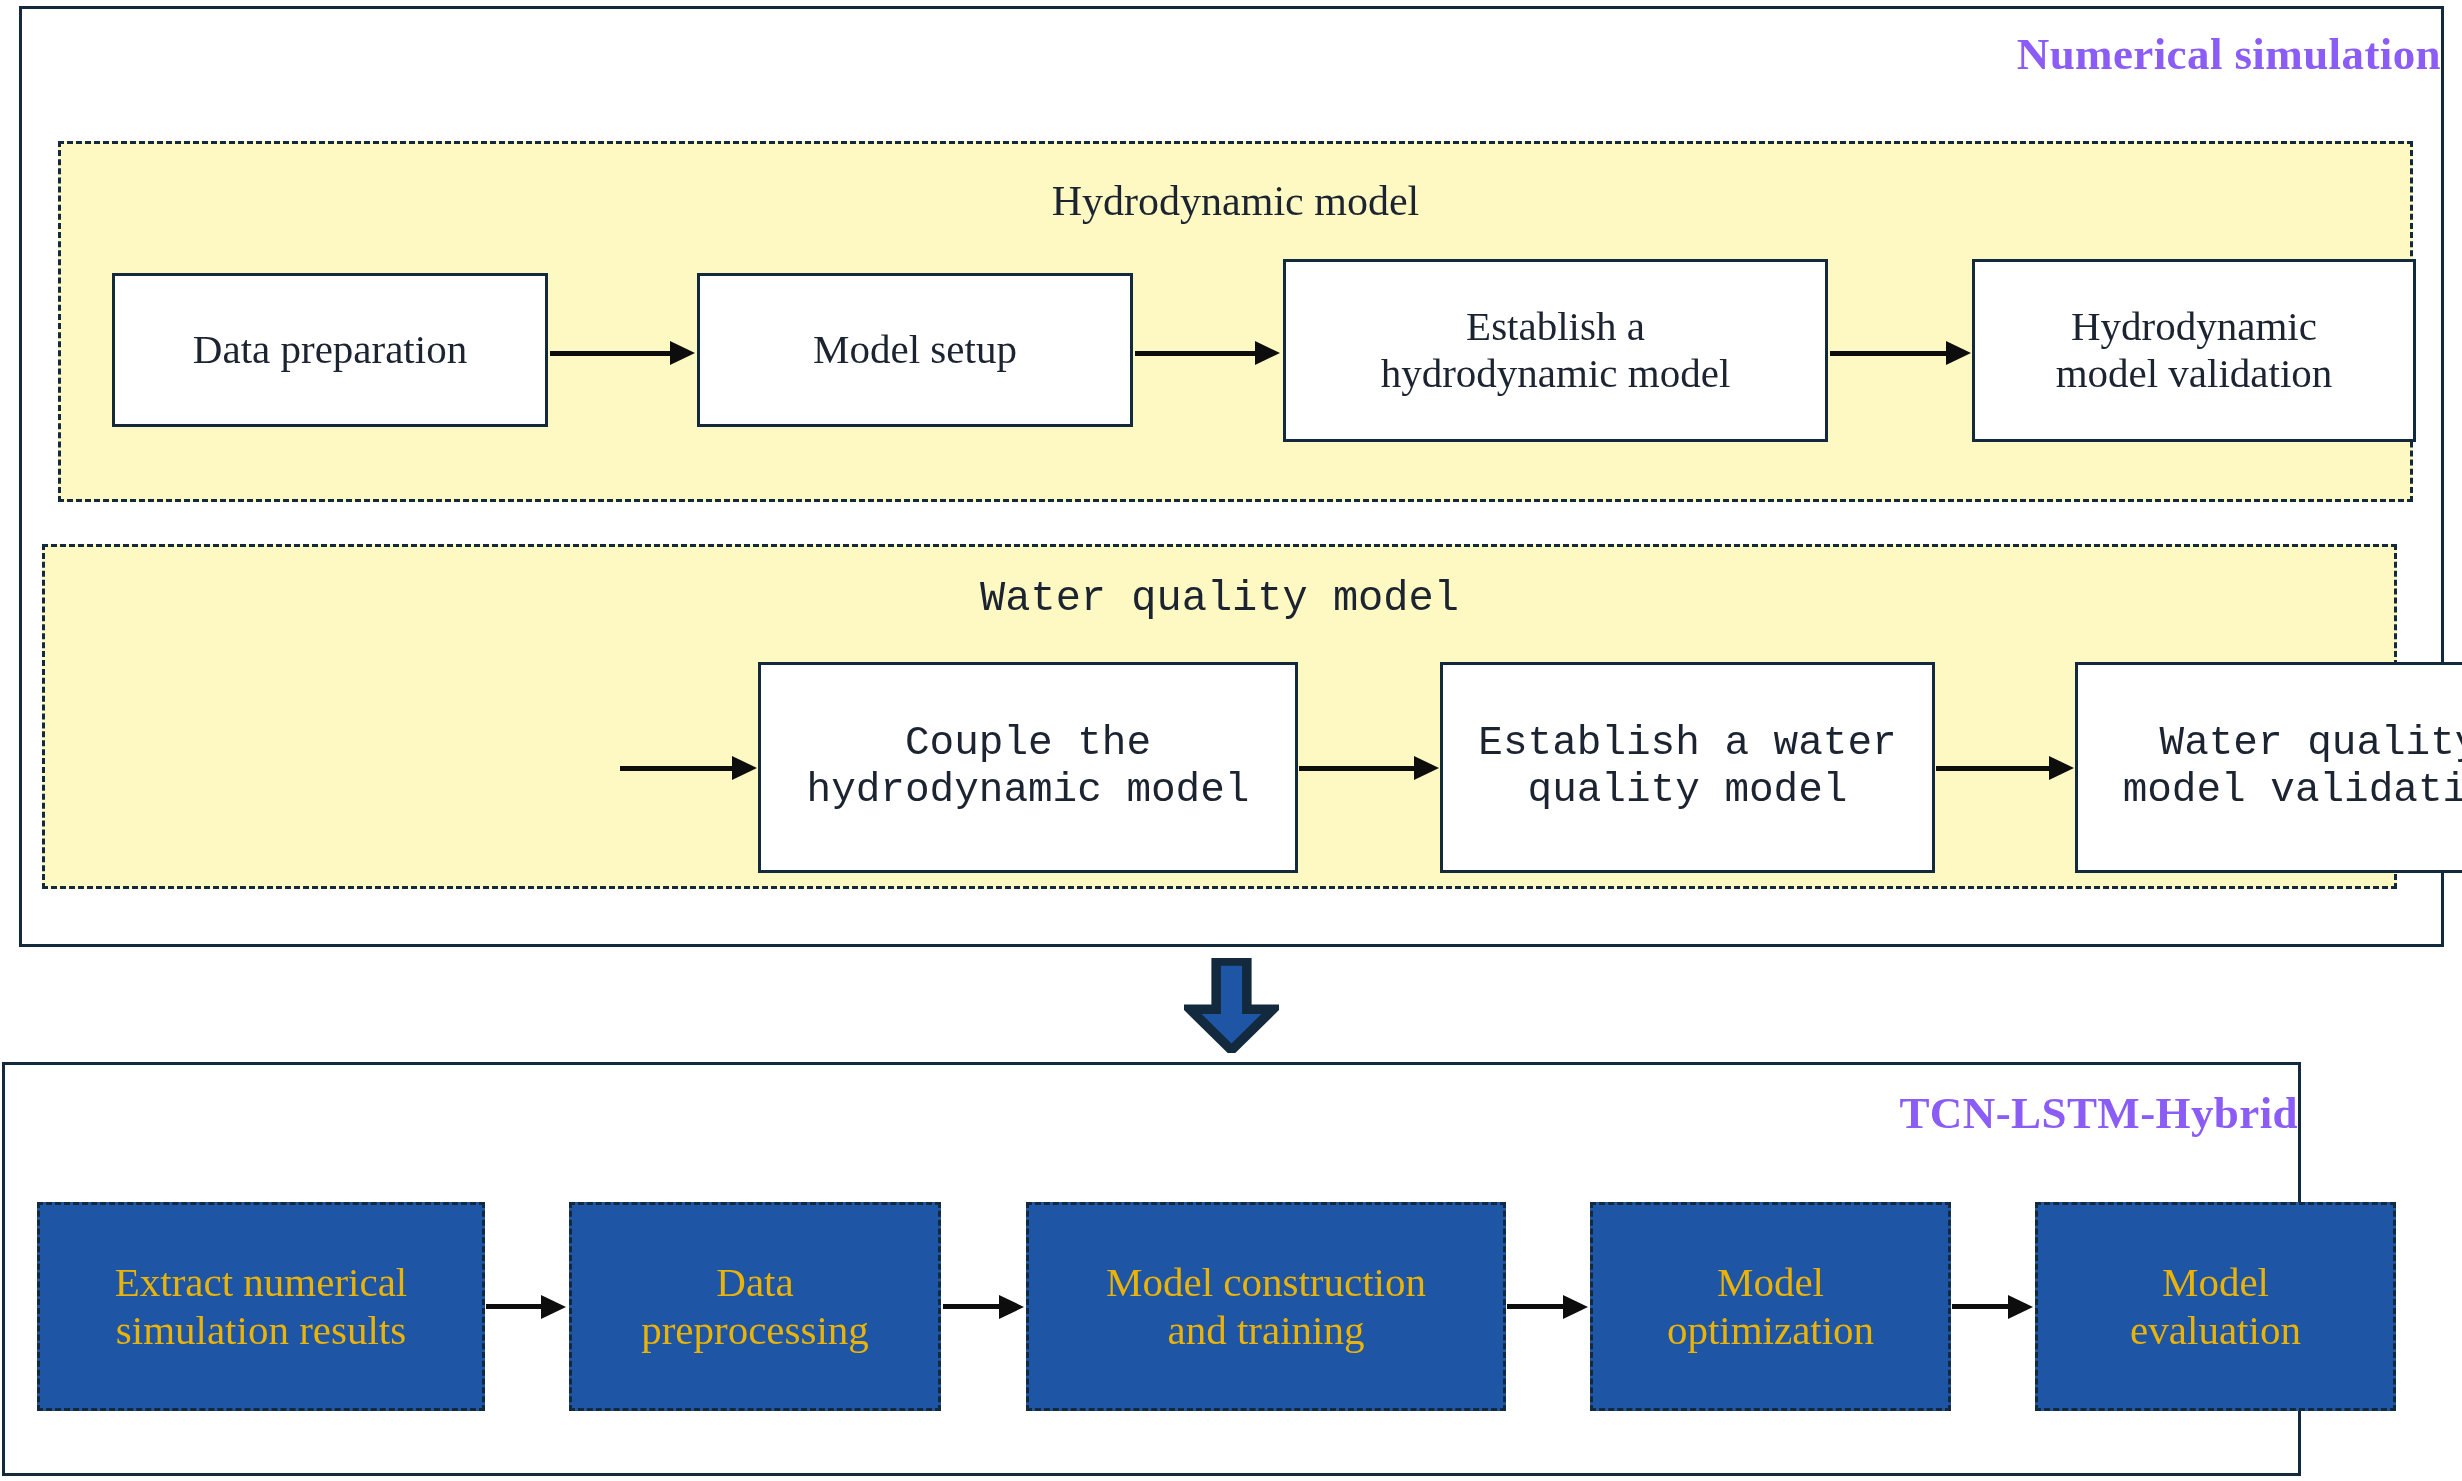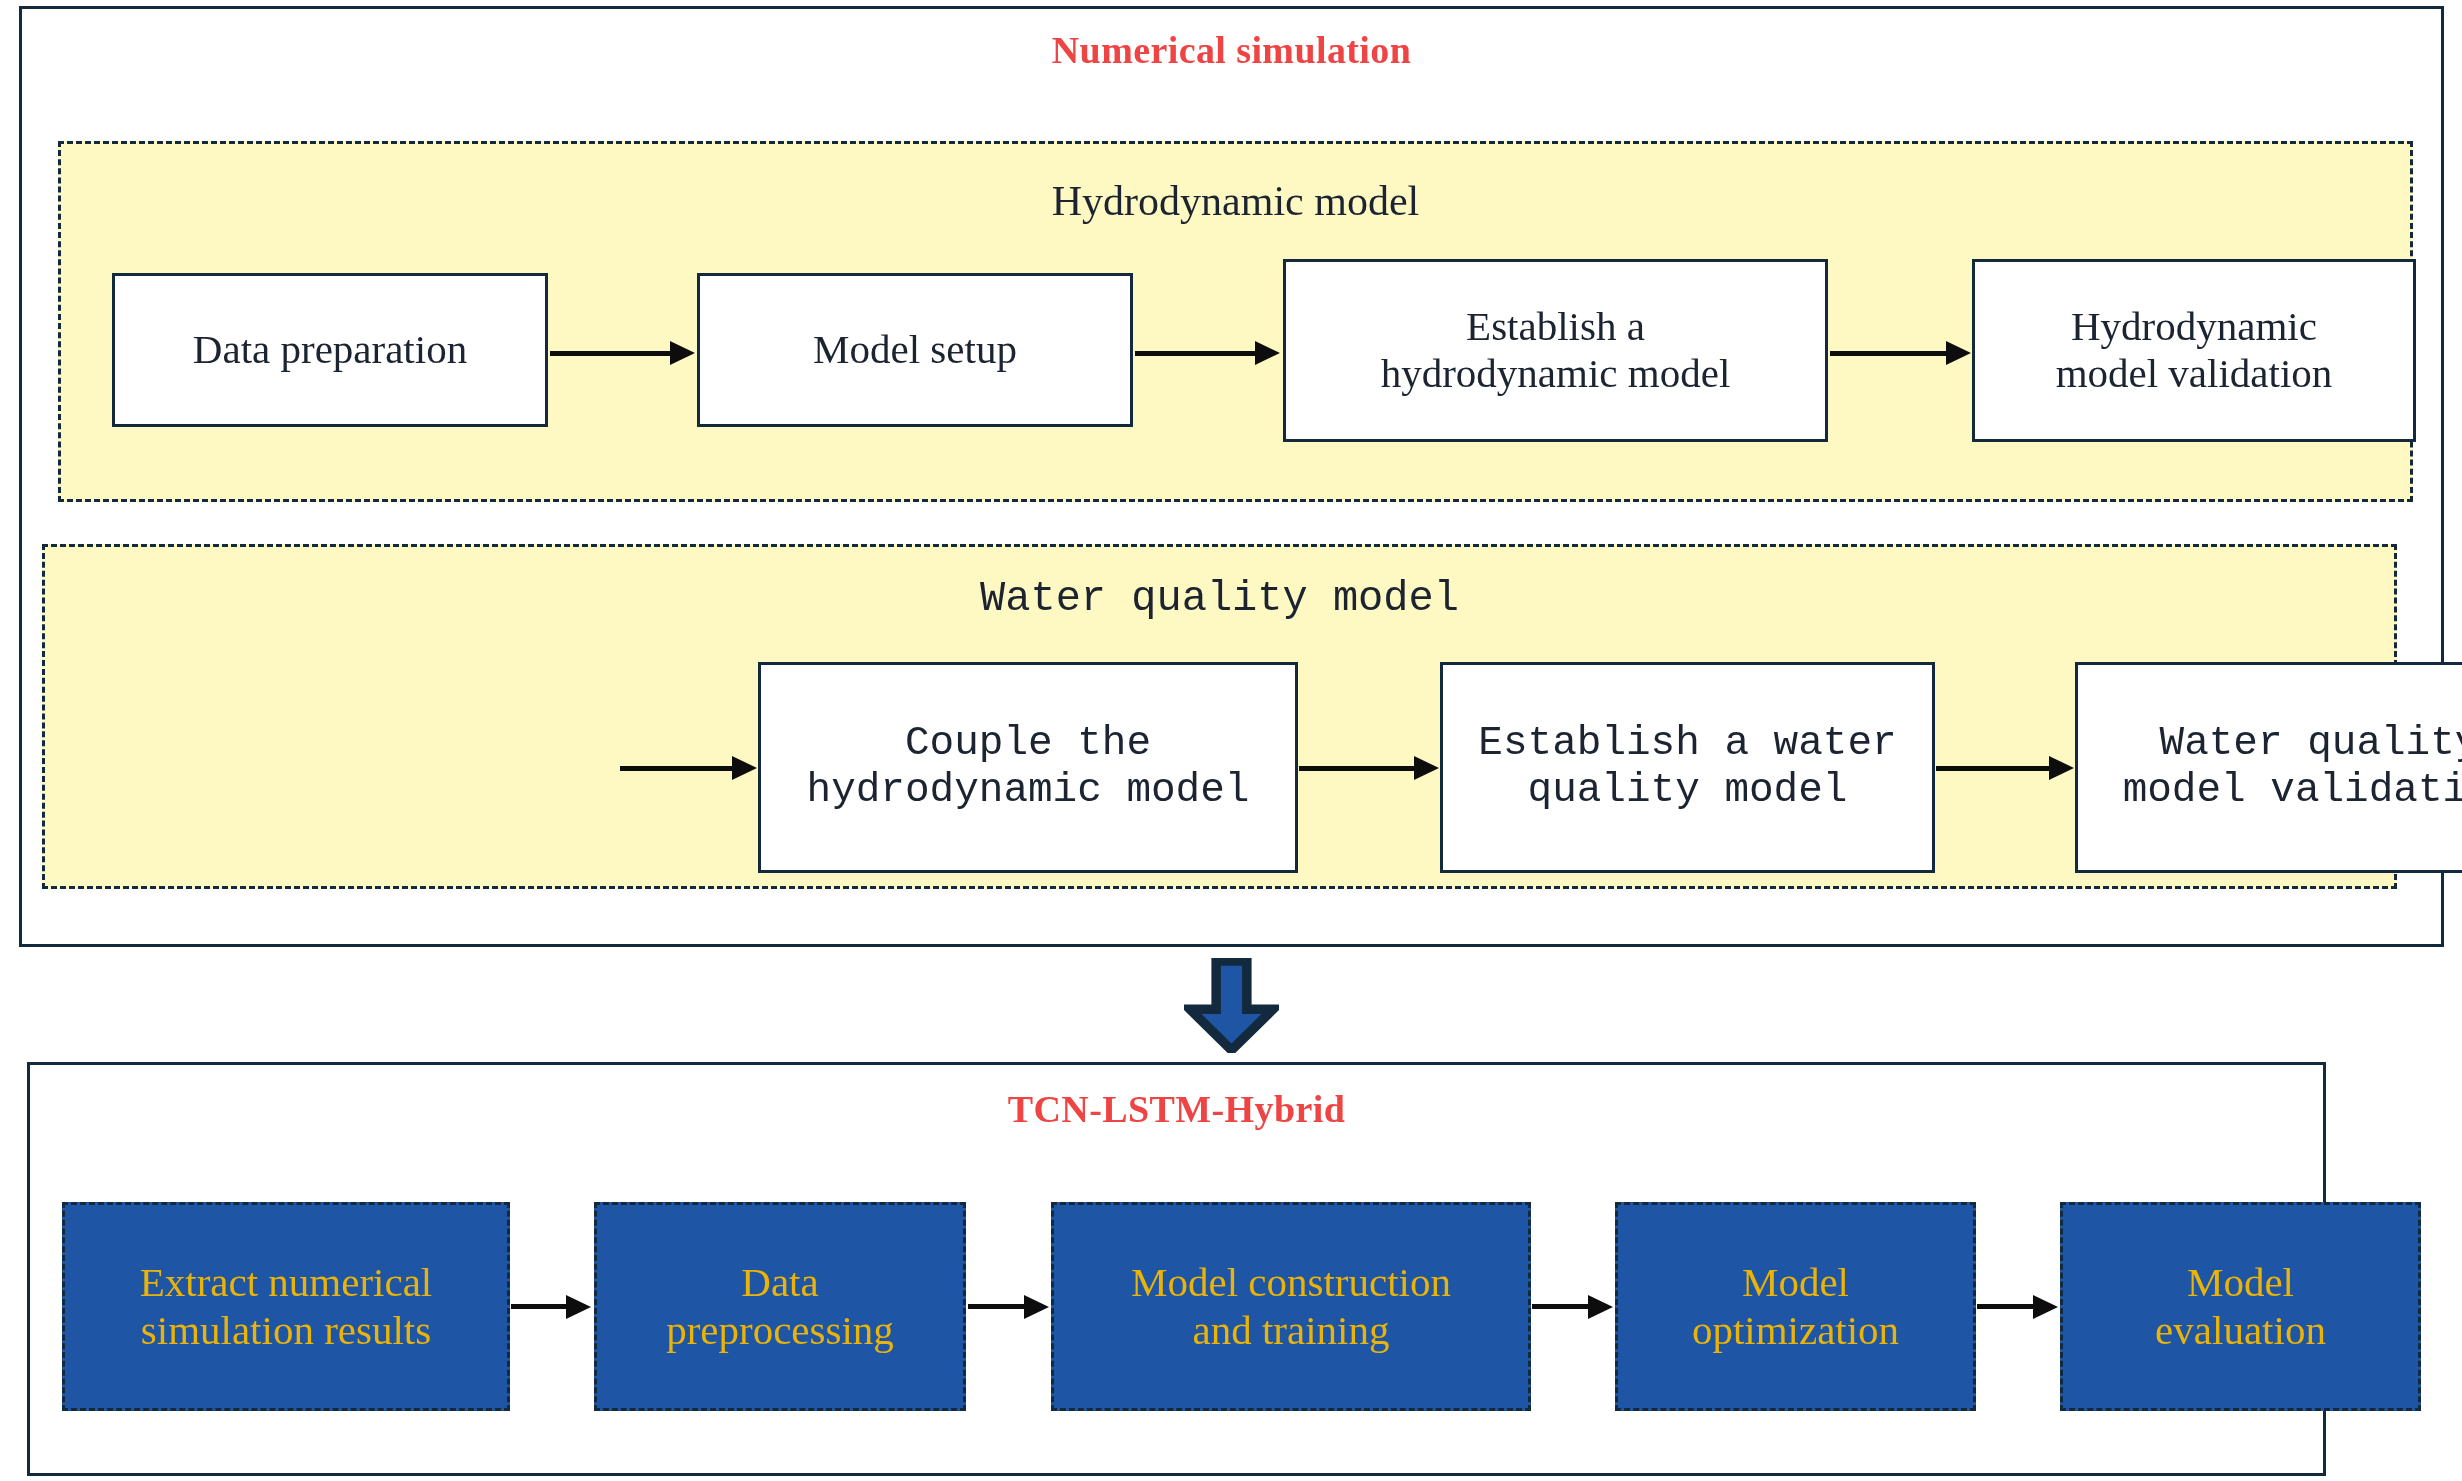--- a/index.html
+++ b/index.html
@@ -26,35 +26,35 @@
     border: 3.6px solid #13293d;
     box-sizing: border-box;
   }
   #numerical-panel {
     left: 19px;
     top: 5.8px;
     width: 2425px;
     height: 941px;
   }
   #tcn-panel {
-    left: 27px;
+    left: 2px;
     top: 1062px;
     width: 2299px;
     height: 414px;
   }
 
   .panel-title {
     position: absolute;
     left: 0;
     width: 100%;
-    text-align: center;
+    text-align: right;
     font-weight: bold;
-    font-size: 38px;
+    font-size: 45px;
     letter-spacing: 0.4px;
-    color: #ef4444;
+    color: #8b5cf6;
     white-space: nowrap;
   }
   #numerical-title { top: 19px; }
   #tcn-title { top: 22px; }
 
   
   .dashed-panel {
     position: absolute;
     background: #fef9c3;
     border: 3.6px dashed #13293d;

